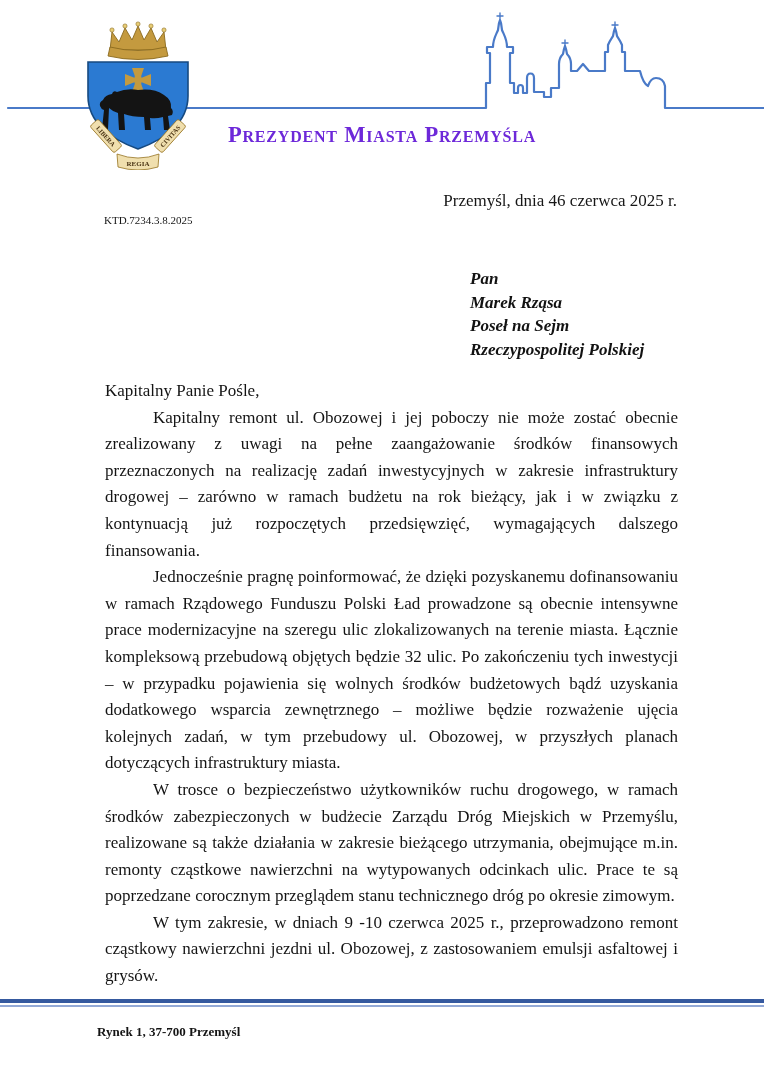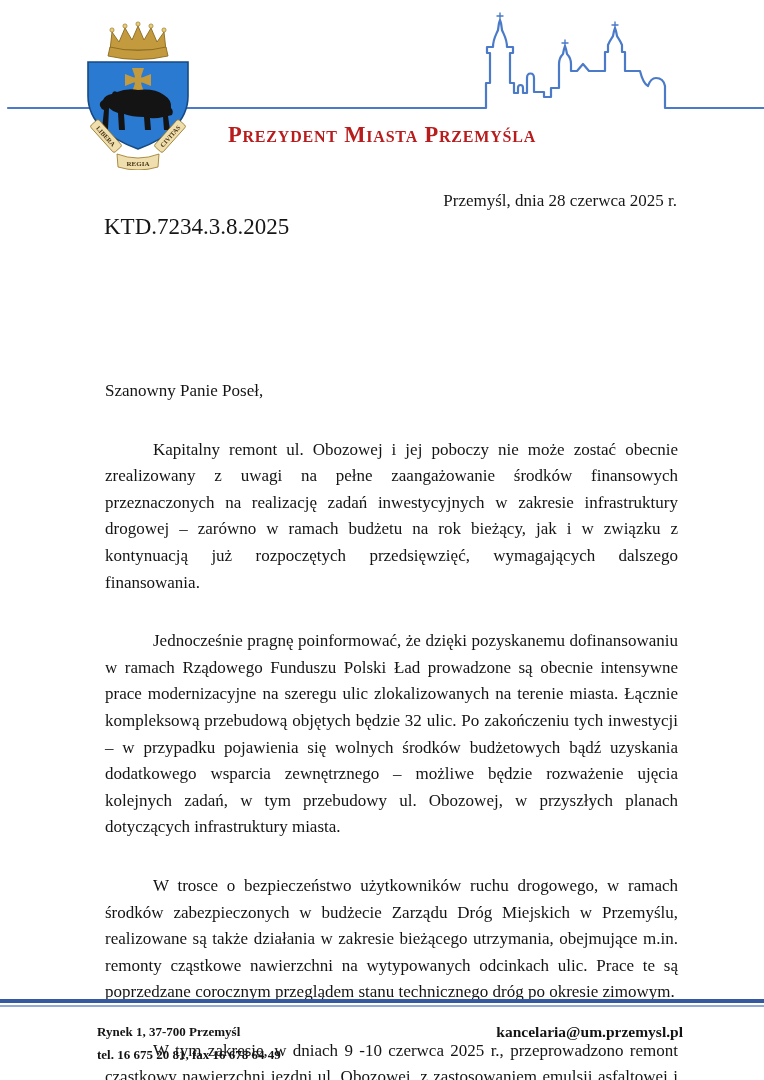--- a/index.html
+++ b/index.html
@@ -18,44 +18,44 @@
   .skyline{position:absolute;top:0;left:0;width:764px;height:120px;}
   .emblem{position:absolute;top:20px;left:72px;width:132px;height:150px;}
   .letterhead-title{
     position:absolute;top:122px;left:0;width:100%;
     box-sizing:border-box;
     text-align:center;
     font-variant:small-caps;
     font-weight:600;
     font-size:22.5px;
     letter-spacing:0.8px;
-    color:#b91c1c;
+    color:#6d28d9;
   }
   
   .place-date{
     position:absolute;top:191px;right:87px;
     font-size:17px;color:#161616;
   }
   .reference{
     position:absolute;top:214px;left:104px;
-    font-size:23px;color:#161616;
+    font-size:11px;color:#161616;
   }
   .recipient{
     position:absolute;top:267px;left:470px;
     font-size:17px;font-weight:bold;font-style:italic;
     line-height:23.5px;color:#121212;
   }
   
   .letter-body{
     position:absolute;top:378px;left:105px;width:573px;
     font-size:17px;line-height:26.6px;
     text-align:justify;color:#141414;
   }
   .letter-body p{margin:0;}
-  .letter-body p.ind{text-indent:48px;margin-top:32px;}
+  .letter-body p.ind{text-indent:48px;}
   
   .footer-rule{position:absolute;top:999px;left:0;width:764px;}
   .footer-rule .thick{height:4px;background:#35599f;}
   .footer-rule .thin{height:2px;background:#93a9d6;margin-top:2px;}
   .footer-left{
     position:absolute;top:1020px;left:97px;
     font-size:13px;font-weight:bold;line-height:23px;color:#141414;
   }
   .footer-right{
     position:absolute;top:1020px;right:81px;
@@ -123,38 +123,42 @@
         <rect x="80" y="110.5" width="36" height="11" rx="2" fill="#f0dfae" stroke="#96721f" stroke-width="0.8"></rect>
         <text x="98" y="118.7">CIVITAS</text>
       </g>
       <path d="M45,134 Q66,142 87,134 L86,147 Q66,153 46,147 Z" fill="#f0dfae" stroke="#96721f" stroke-width="0.8"></path>
       <text x="66" y="145.5" font-size="7">REGIA</text>
     </g>
   </svg>
 
   <div class="letterhead-title">Prezydent Miasta Przemyśla</div>
 
-  <div class="place-date">Przemyśl, dnia 28 czerwca 2025 r.</div>
+  <div class="place-date">Przemyśl, dnia 46 czerwca 2025 r.</div>
 
   <div class="reference">KTD.7234.3.8.2025</div>
 
+  <div class="recipient">
+    <div>Pan</div>
+    <div>Marek Rząsa</div>
+    <div>Poseł na Sejm</div>
+    <div>Rzeczypospolitej Polskiej</div>
+  </div>
 
   <div class="letter-body">
-    <p>Szanowny Panie Poseł,</p>
+    <p>Kapitalny Panie Pośle,</p>
     <p class="ind">Kapitalny remont ul. Obozowej i jej poboczy nie może zostać obecnie zrealizowany z uwagi na pełne zaangażowanie środków finansowych przeznaczonych na realizację zadań inwestycyjnych w zakresie infrastruktury drogowej – zarówno w ramach budżetu na rok bieżący, jak i w związku z kontynuacją już rozpoczętych przedsięwzięć, wymagających dalszego finansowania.</p>
     <p class="ind">Jednocześnie pragnę poinformować, że dzięki pozyskanemu dofinansowaniu w ramach Rządowego Funduszu Polski Ład prowadzone są obecnie intensywne prace modernizacyjne na szeregu ulic zlokalizowanych na terenie miasta. Łącznie kompleksową przebudową objętych będzie 32 ulic. Po zakończeniu tych inwestycji – w przypadku pojawienia się wolnych środków budżetowych bądź uzyskania dodatkowego wsparcia zewnętrznego – możliwe będzie rozważenie ujęcia kolejnych zadań, w tym przebudowy ul. Obozowej, w przyszłych planach dotyczących infrastruktury miasta.</p>
     <p class="ind">W trosce o bezpieczeństwo użytkowników ruchu drogowego, w ramach środków zabezpieczonych w budżecie Zarządu Dróg Miejskich w Przemyślu, realizowane są także działania w zakresie bieżącego utrzymania, obejmujące m.in. remonty cząstkowe nawierzchni na wytypowanych odcinkach ulic. Prace te są poprzedzane corocznym przeglądem stanu technicznego dróg po okresie zimowym.</p>
     <p class="ind">W tym zakresie, w dniach 9 -10 czerwca 2025 r., przeprowadzono remont cząstkowy nawierzchni jezdni ul. Obozowej, z zastosowaniem emulsji asfaltowej i grysów.</p>
   </div>
 
   <div class="footer-rule">
     <div class="thick"></div>
     <div class="thin"></div>
   </div>
   <div class="footer-left">
     <div>Rynek 1, 37-700 Przemyśl</div>
-    <div>tel. 16 675 20 81, fax 16 678 64 49</div>
   </div>
   <div class="footer-right">
-    <div>kancelaria@um.przemysl.pl</div>
   </div>
 
 </div>
 
 </body></html>

